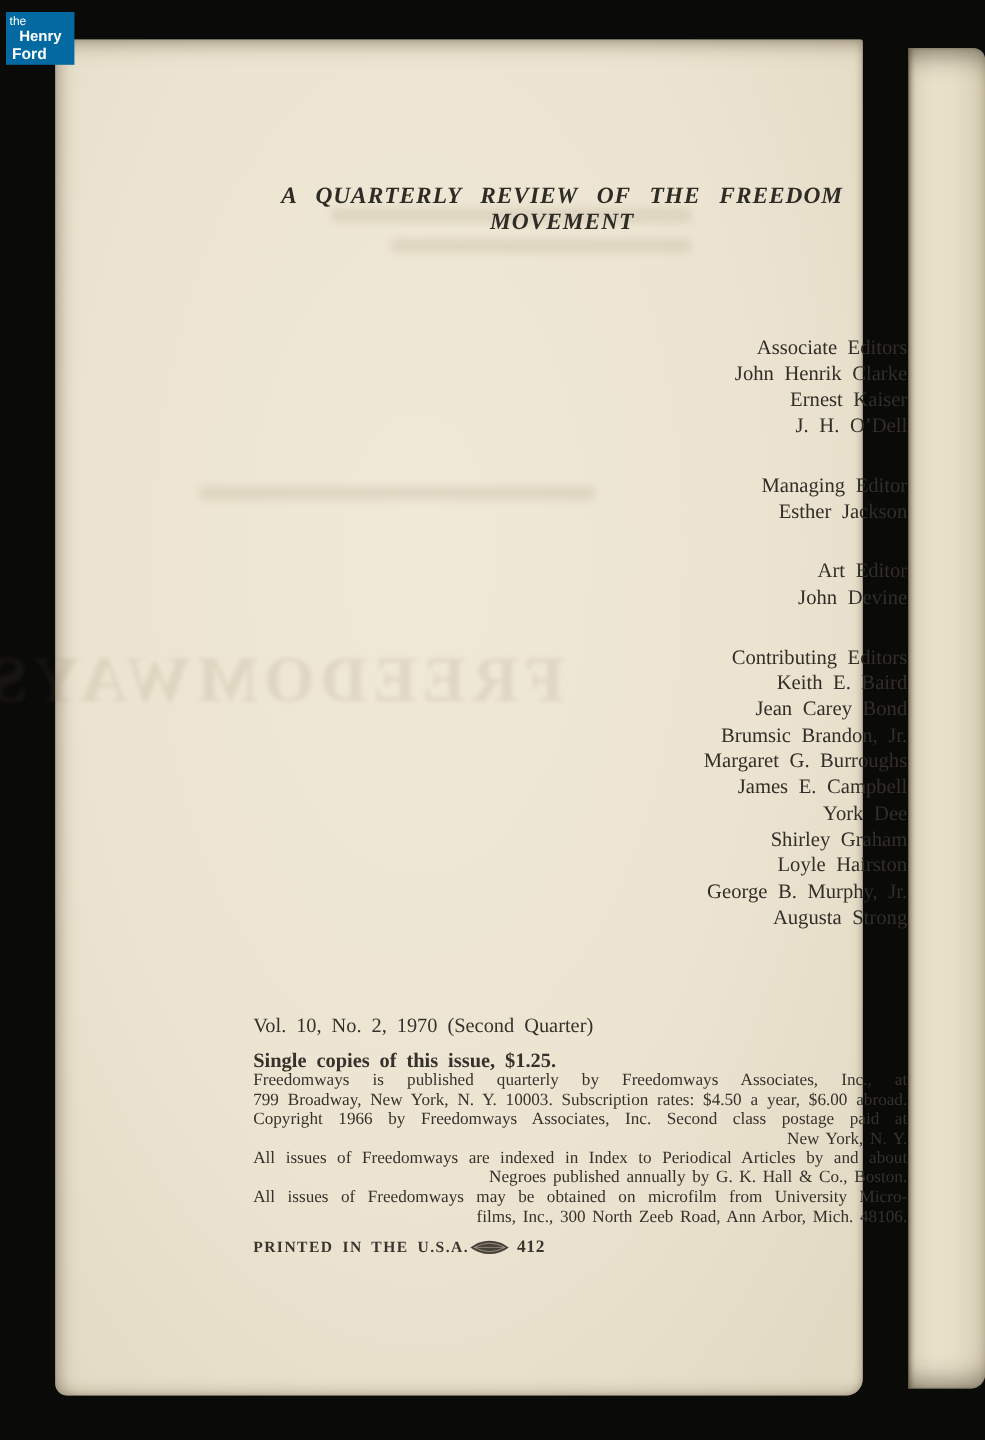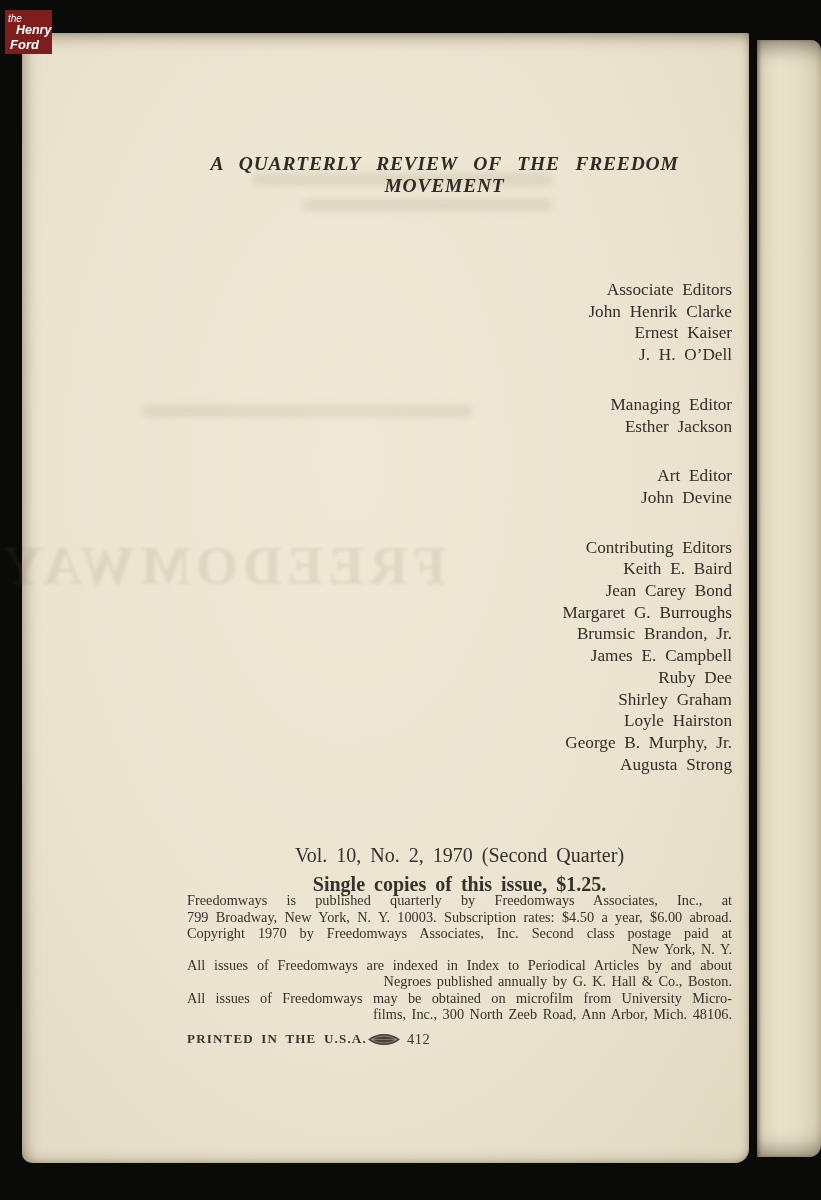--- a/index.html
+++ b/index.html
@@ -11,21 +11,21 @@
   
   .page-edge-strip{
     position:absolute;left:757px;top:40px;width:64px;height:1117px;
     background:linear-gradient(90deg,#c9bfa4 0,#e0d7c0 7px,#eae1cb 22px,#e7dec7 60%,#d9d0b7 92%,#cfc5ab 100%);
     border-radius:0 10px 12px 0;
     box-shadow:inset 2px 0 3px rgba(70,60,40,.45),
                inset 0 20px 20px -14px rgba(50,42,28,.55),
                inset 0 -20px 20px -14px rgba(50,42,28,.5);
   }
   .page{
-    position:absolute;left:22px;top:33px;width:727px;height:1130px;
+    position:absolute;left:46px;top:33px;width:673px;height:1130px;
     background:radial-gradient(ellipse at 45% 38%, #f0e9d7 0%, #ece4d1 55%, #e2d9c3 95%);
     border-radius:3px 2px 14px 10px;
     box-shadow:inset 10px 0 16px -8px rgba(95,82,58,.5),
                inset 0 14px 18px -12px rgba(95,82,58,.55),
                inset 0 -10px 14px -10px rgba(95,82,58,.35),
                inset -3px 0 6px -2px rgba(95,82,58,.35);
     color:#35312b;
   }
   
   .ghost-title{
@@ -34,24 +34,24 @@
     transform:scaleX(-1);
     color:rgba(122,110,80,.13);filter:blur(1.6px);
     white-space:nowrap;pointer-events:none;
   }
   .ghost-bar{position:absolute;background:rgba(148,136,104,.16);filter:blur(3px);border-radius:4px;pointer-events:none;}
   .ghost-bar.b1{left:230px;top:140px;width:300px;height:13px;}
   .ghost-bar.b2{left:280px;top:166px;width:250px;height:12px;}
   .ghost-bar.b3{left:120px;top:372px;width:330px;height:12px;}
   
   .hf-logo{
-    position:absolute;left:5px;top:10px;width:47px;height:44px;z-index:5;
-    background:#7f1d1d;color:#fff;
+    position:absolute;left:5px;top:10px;width:57px;height:44px;z-index:5;
+    background:#0369a1;color:#fff;
     font-family:"Liberation Sans", sans-serif;
-    padding:3px 0 0 0;box-sizing:border-box;line-height:1;font-style:italic;
+    padding:3px 0 0 0;box-sizing:border-box;line-height:1;
   }
   .hf-logo .l1{display:block;font-size:10px;margin:1px 0 0 3px;}
   .hf-logo .l2{display:block;font-size:12.5px;font-weight:bold;margin:0 0 0 11px;}
   .hf-logo .l3{display:block;font-size:13px;font-weight:bold;margin:1px 0 0 5px;}
   
   .review-title{
     position:absolute;left:135px;top:120px;width:575px;
     text-align:center;font-style:italic;font-weight:bold;
     font-size:19.5px;letter-spacing:.8px;word-spacing:10px;
     color:#2f2c26;
@@ -63,35 +63,35 @@
     word-spacing:4.5px;color:#322e28;
   }
   .masthead .role{}
   .masthead .sec{margin-top:28px;}
   .masthead .sec:first-child{margin-top:0;}
   
   .info{
     position:absolute;left:165px;top:814px;width:545px;
     font-size:14.3px;line-height:16.2px;color:#35312b;
   }
-  .info .vol,.info .price{font-size:20px;word-spacing:4px;text-align:center;}
+  .info .vol,.info .price{font-size:17px;word-spacing:4px;}
   .info .price{margin-top:13px;font-weight:600;}
   .para{margin-top:0;}
   .jline{text-align:justify;text-align-last:justify;}
   .plainline{text-align:right;word-spacing:2px;}
   .ital{}
   
   .footer-row{
     margin-top:9px;display:flex;justify-content:flex-start;align-items:center;
   }
   .printed{
     font-weight:bold;font-size:13px;letter-spacing:1.2px;word-spacing:3px;color:#3a362f;
   }
   .pageno-group{display:flex;align-items:center;gap:6px;}
-  .pageno{font-weight:normal;font-size:14.5px;letter-spacing:.5px;color:#3a362f;}
+  .pageno{font-weight:bold;font-size:14.5px;letter-spacing:.5px;color:#3a362f;}
 </style>
 </head>
 <body>
 
 <div>
 
   <div class="page-edge-strip"></div>
 
   <div class="page">
 
@@ -114,39 +114,39 @@
         <div class="name">Esther Jackson</div>
       </div>
       <div class="sec">
         <div class="role">Art Editor</div>
         <div class="name">John Devine</div>
       </div>
       <div class="sec">
         <div class="role">Contributing Editors</div>
         <div class="name">Keith E. Baird</div>
         <div class="name">Jean Carey Bond</div>
+        <div class="name">Brumsic Brandon, Jr.</div>
         <div class="name">Margaret G. Burroughs</div>
-        <div class="name">Brumsic Brandon, Jr.</div>
         <div class="name">James E. Campbell</div>
-        <div class="name">Ruby Dee</div>
+        <div class="name">York Dee</div>
         <div class="name">Shirley Graham</div>
         <div class="name">Loyle Hairston</div>
         <div class="name">George B. Murphy, Jr.</div>
         <div class="name">Augusta Strong</div>
       </div>
     </div>
 
     <div class="info">
       <div class="vol">Vol. 10, No. 2, 1970 (Second Quarter)</div>
       <div class="price">Single copies of this issue, $1.25.</div>
 
       <div class="para">
         <div class="jline">Freedomways is published quarterly by Freedomways Associates, Inc., at</div>
         <div class="jline">799 Broadway, New York, N. Y. 10003. Subscription rates: $4.50 a year, $6.00 abroad.</div>
-        <div class="jline">Copyright 1970 by Freedomways Associates, Inc. Second class postage paid at</div>
+        <div class="jline">Copyright 1966 by Freedomways Associates, Inc. Second class postage paid at</div>
         <div class="plainline">New York, N. Y.</div>
       </div>
 
       <div class="para">
         <div class="jline"><span>All issues of Freedomways are indexed in</span> <span class="ital">Index to Periodical Articles by and about</span></div>
         <div class="plainline"><span class="ital">Negroes</span> <span>published annually by G. K. Hall &amp; Co., Boston.</span></div>
       </div>
 
       <div class="para">
         <div class="jline">All issues of Freedomways may be obtained on microfilm from University Micro-</div>

